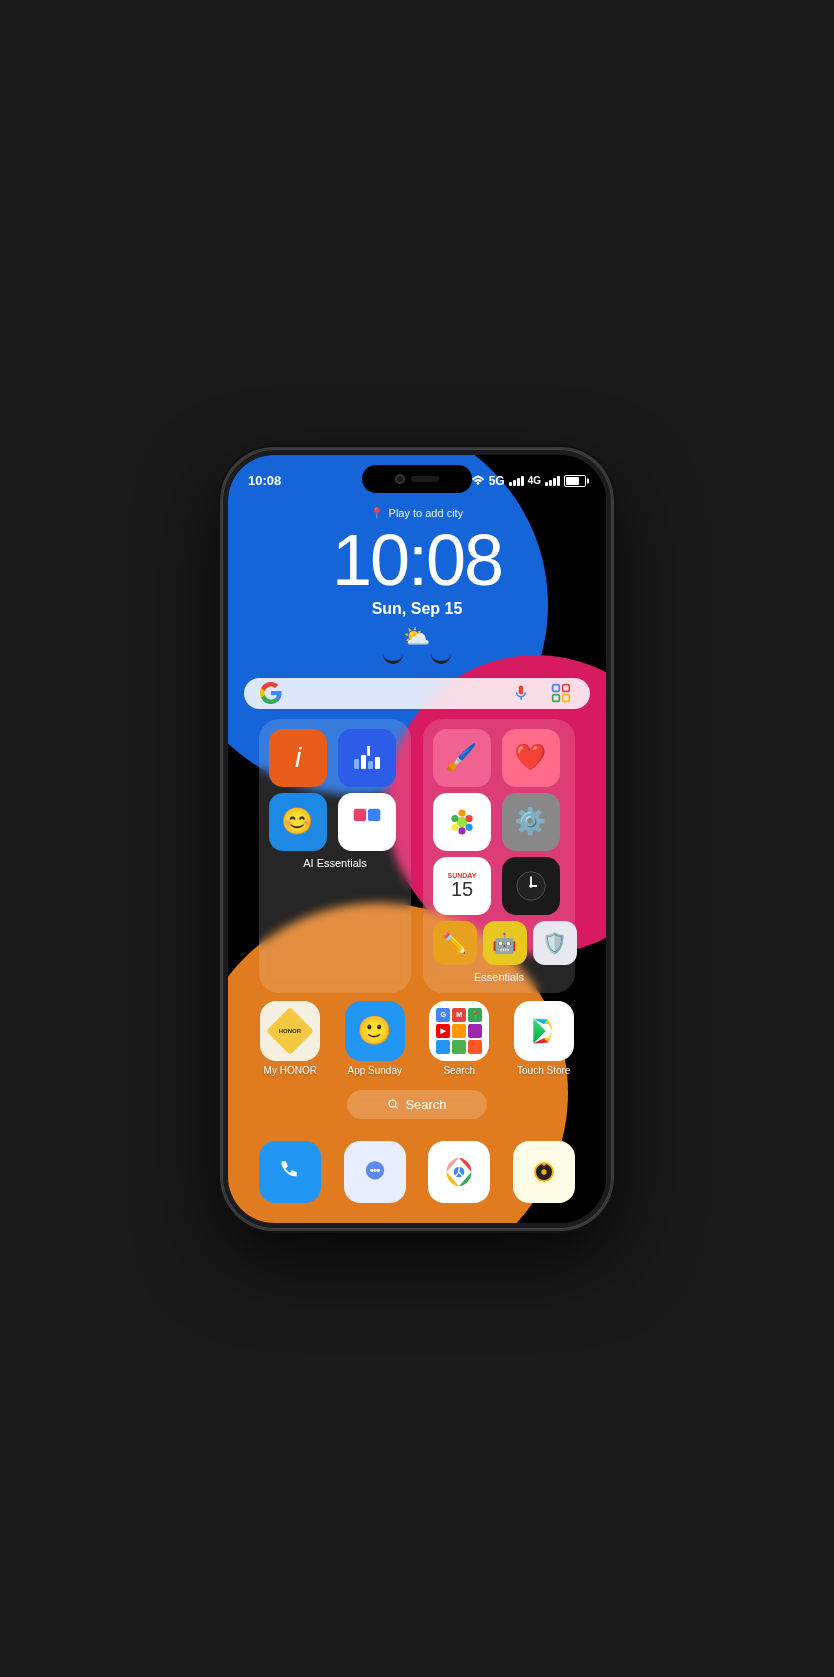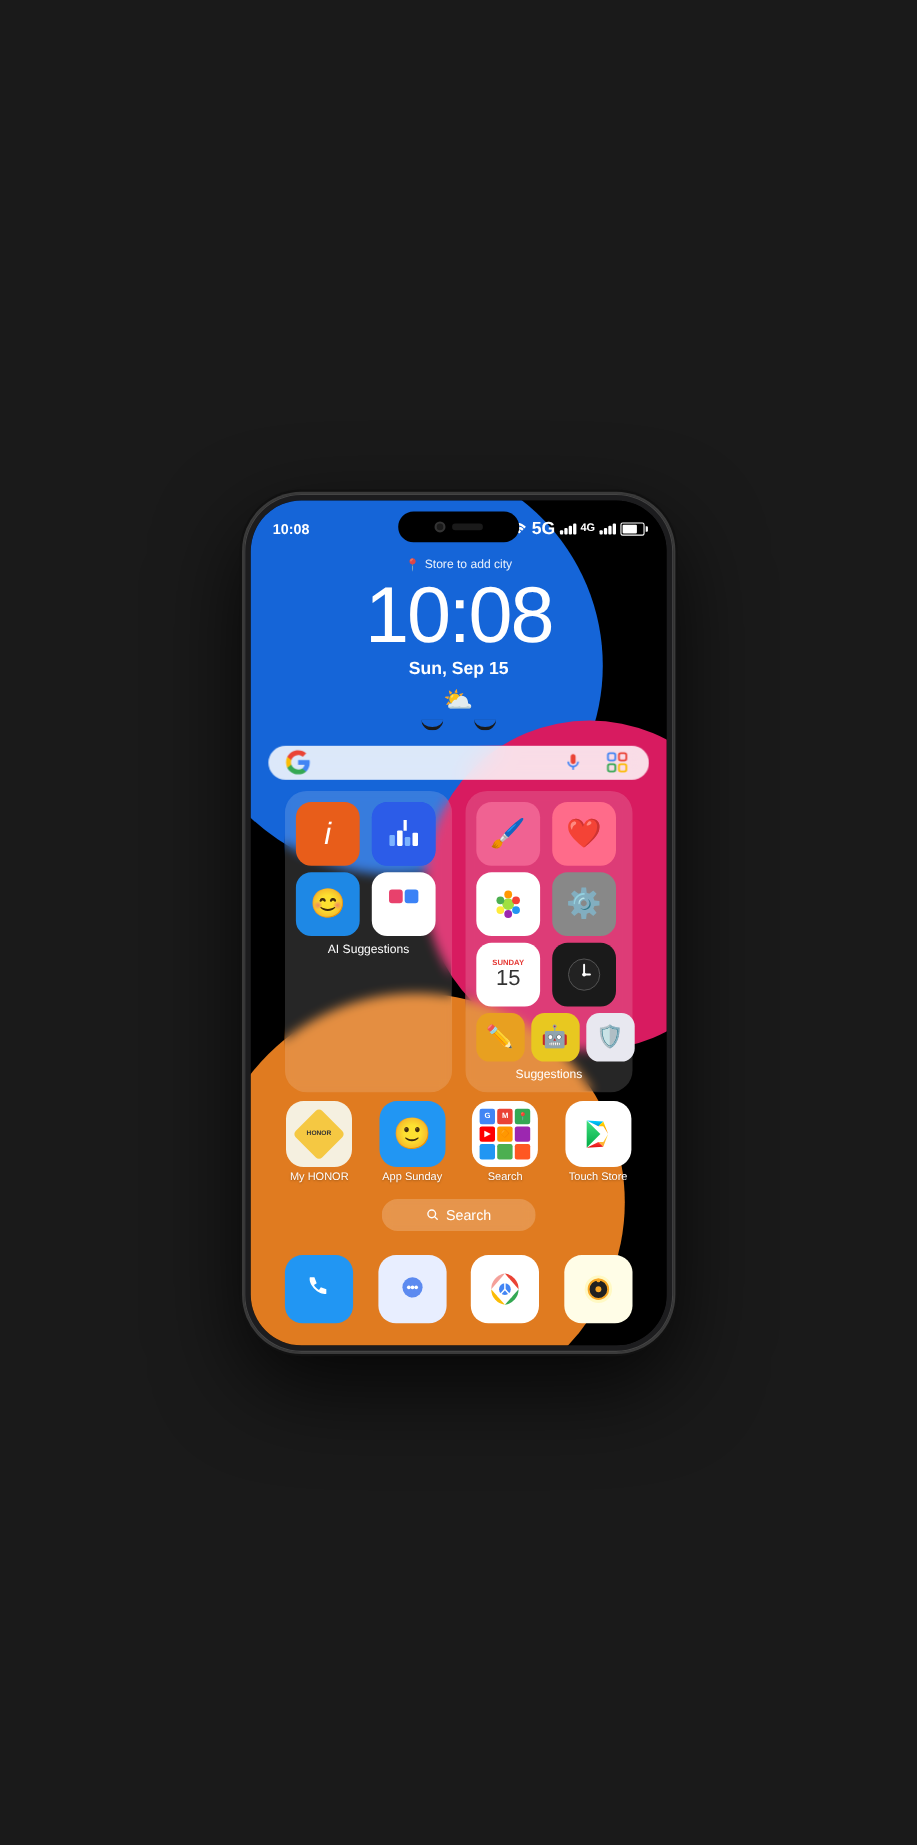--- a/index.html
+++ b/index.html
@@ -343,21 +343,21 @@
     </div>
 
     <div class="status-bar">
       <span class="status-time">10:08</span>
       <div class="status-icons">
 
         <svg viewBox="0 0 24 24" width="14" height="14" fill="white">
           <path d="M1.5 8.5C5.2 4.8 10.3 2.5 12 2.5s6.8 2.3 10.5 6L20 11c-2.8-2.8-6.2-4.5-8-4.5S6.8 8.2 4 11L1.5 8.5zm3.5 3.5C7.3 9.7 9.5 8.5 12 8.5s4.7 1.2 7 3.5l-2.5 2.5c-1.3-1.3-2.8-2-4.5-2s-3.2.7-4.5 2L5 12zm4 4L12 13l3 3-3 3-3-3z"></path>
         </svg>
 
-        <span style="font-size:16px;font-weight:700;color:white;">5G</span>
+        <span style="font-size:12px;font-weight:700;color:white;">5G</span>
 
         <div class="signal-bars">
           <span style="height:4px;"></span>
           <span style="height:6px;"></span>
           <span style="height:8px;"></span>
           <span style="height:10px;"></span>
         </div>
 
         <span style="font-size:10px;font-weight:700;color:white;text-align:center;">4G</span>
 
@@ -372,21 +372,21 @@
           <div class="battery-fill"></div>
         </div>
       </div>
     </div>
 
     <div class="screen-content">
 
       <div class="clock-area">
         <div class="city-row">
           <span>📍</span>
-          <span>Store to add city</span>
+          <span>Play to add city</span>
         </div>
         <div class="clock-time">10:08</div>
         <div class="clock-date">Sun, Sep 15</div>
         <div class="weather-icon">⛅</div>
         <div class="face-eyes">
           <div class="eye"></div>
           <div class="eye"></div>
         </div>
       </div>
 
@@ -443,21 +443,21 @@
               <span style="font-size:26px;">😊</span>
             </div>
 
             <div class="app-icon" style="background:white;border-radius:14px;display:flex;align-items:center;justify-content:center;">
               <svg width="32" height="32" viewBox="0 0 36 36">
                 <rect x="3" y="3" width="14" height="14" rx="3" fill="#e8416c"></rect>
                 <rect x="19" y="3" width="14" height="14" rx="3" fill="#3b82f6"></rect>
               </svg>
             </div>
           </div>
-          <div class="folder-label">AI Suggestions</div>
+          <div class="folder-label">AI Essentials</div>
         </div>
 
         <div class="folder">
           <div class="folder-grid">
 
             <div class="app-icon" style="background:#f06292;border-radius:14px;display:flex;align-items:center;justify-content:center;">
               <span style="font-size:26px;">🖌️</span>
             </div>
 
             <div class="app-icon" style="background:#ff6b8a;border-radius:14px;display:flex;align-items:center;justify-content:center;">
@@ -500,21 +500,21 @@
             <div class="app-icon" style="width:44px;height:44px;background:#e8a020;border-radius:12px;display:flex;align-items:center;justify-content:center;">
               <span style="font-size:20px;">✏️</span>
             </div>
             <div class="app-icon" style="width:44px;height:44px;background:#e8c820;border-radius:12px;display:flex;align-items:center;justify-content:center;">
               <span style="font-size:20px;">🤖</span>
             </div>
             <div class="app-icon" style="width:44px;height:44px;background:#e8e8f0;border-radius:12px;display:flex;align-items:center;justify-content:center;">
               <span style="font-size:20px;">🛡️</span>
             </div>
           </div>
-          <div class="folder-label">Suggestions</div>
+          <div class="folder-label">Essentials</div>
         </div>
 
       </div>
 
       <div class="apps-row">
 
         <div class="app-item">
           <div class="app-icon honor-icon" style="background:#f5f0e0;border-radius:16px;display:flex;align-items:center;justify-content:center;">
             <div style="width:34px;height:34px;background:#f5c842;transform:rotate(45deg);border-radius:4px;display:flex;align-items:center;justify-content:center;">
               <span style="transform:rotate(-45deg);font-size:6px;font-weight:800;color:#333;text-align:center;line-height:1.1;">HONOR</span>

